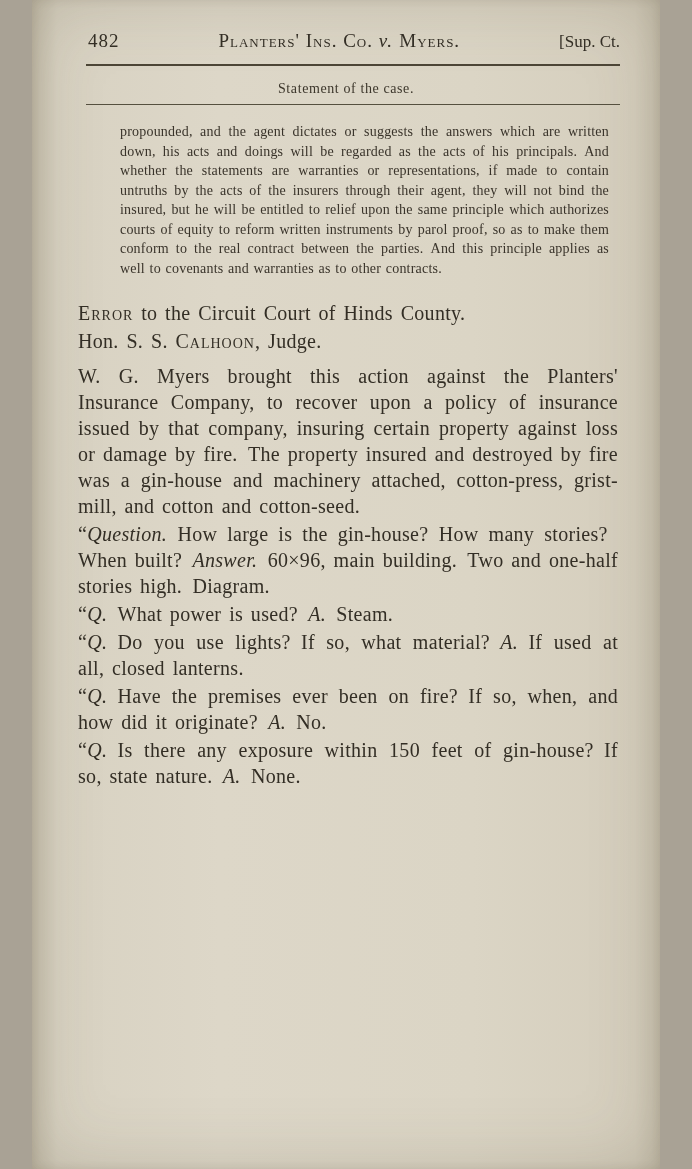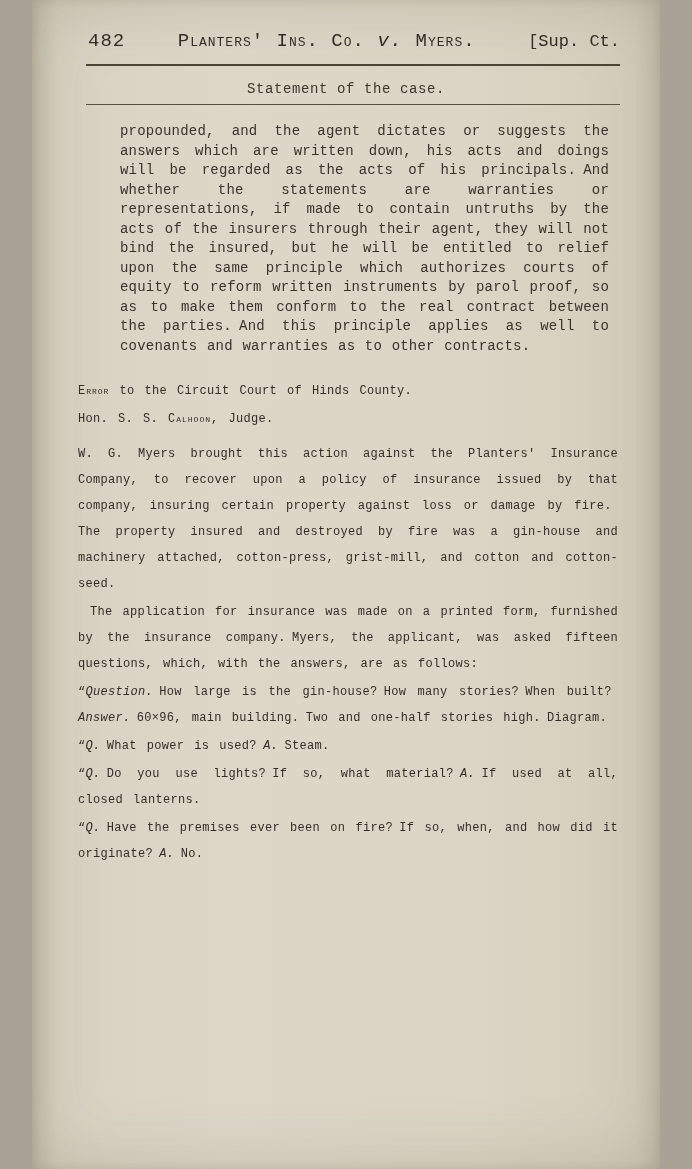--- a/index.html
+++ b/index.html
@@ -7,21 +7,21 @@
     padding: 0;
     background: #a9a295;
   }
   .page {
     position: relative;
     width: 628px;
     height: 1169px;
     margin: 0 auto;
     background: linear-gradient(90deg, #c6bfad 0%, #d8d2c2 4%, #ddd7c8 30%, #dbd5c5 70%, #d5cebd 96%, #c8c1af 100%);
     box-shadow: inset 0 0 70px rgba(92, 82, 60, 0.22), inset 0 0 10px rgba(70, 60, 40, 0.12);
-    font-family: Liberation Mono, monospace;
+    font-family: Liberation Serif, serif;
     color: #332e25;
     overflow: hidden;
   }
   .header {
     display: flex;
     align-items: baseline;
     padding: 30px 40px 0 56px;
   }
   .pagenum { font-size: 19px; letter-spacing: 1px; }
   .title   { flex: 1; text-align: center; font-size: 19px; letter-spacing: 1.5px; }
@@ -45,21 +45,21 @@
   p.headnote {
     margin: 0 9px 22px 42px;
     font-size: 14px;
     line-height: 19.5px;
     text-align: justify;
     letter-spacing: 0.2px;
     word-spacing: 1px;
     color: #39332a;
   }
   p.main {
-    font-size: 12px;
+    font-size: 20px;
     line-height: 26px;
     text-align: justify;
     letter-spacing: 0.3px;
     word-spacing: 2.5px;
     margin: 2px 0;
   }
   p.gap { margin-top: 9px; }
   p.indent { text-indent: 12px; }
   .it { font-style: italic; }
   .sc { font-variant: small-caps; letter-spacing: 1px; }
@@ -74,19 +74,19 @@
     <span class="court">[Sup. Ct.</span>
   </div>
   <div class="rule rule1"></div>
   <div class="running-head">Statement of the case.</div>
   <div class="rule rule2"></div>
   <div class="body">
       <p class="headnote"><span>propounded, and the agent dictates or suggests the answers which are written down, his acts and doings will be regarded as the acts of his principals. And whether the statements are warranties or representations, if made to contain untruths by the acts of the insurers through their agent, they will not bind the insured, but he will be entitled to relief upon the same principle which authorizes courts of equity to reform written instruments by parol proof, so as to make them conform to the real contract between the parties. And this principle applies as well to covenants and warranties as to other contracts.</span></p>
       <p class="main gap"><span class="sc">Error</span><span> to the Circuit Court of Hinds County.</span></p>
       <p class="main"><span>Hon. S. S. </span><span class="sc">Calhoon</span><span>, Judge.</span></p>
       <p class="main gap"><span>W. G. Myers brought this action against the Planters' Insurance Company, to recover upon a policy of insurance issued by that company, insuring certain property against loss or damage by fire. The property insured and destroyed by fire was a gin-house and machinery attached, cotton-press, grist-mill, and cotton and cotton-seed.</span></p>
-      <p class="main indent"><span>The application for insurance was made on a printed form, furnished by the insurance company. Myers, the applicant, was asked fifteen questions, which, with the answers, are as follows:</span></p>
       <p class="main"><span>“</span><span class="it">Question.</span><span> How large is the gin-house? How many stories? When built? </span><span class="it">Answer.</span><span> 60×96, main building. Two and one-half stories high. Diagram.</span></p>
       <p class="main"><span>“</span><span class="it">Q.</span><span> What power is used? </span><span class="it">A.</span><span> Steam.</span></p>
       <p class="main"><span>“</span><span class="it">Q.</span><span> Do you use lights? If so, what material? </span><span class="it">A.</span><span> If used at all, closed lanterns.</span></p>
       <p class="main"><span>“</span><span class="it">Q.</span><span> Have the premises ever been on fire? If so, when, and how did it originate? </span><span class="it">A.</span><span> No.</span></p>
+      <p class="main"><span>“</span><span class="it">Q.</span><span> Is there any exposure within 150 feet of gin-house? If so, state nature. </span><span class="it">A.</span><span> None.</span></p>
     </div>
 </div>
 
 </body></html>

